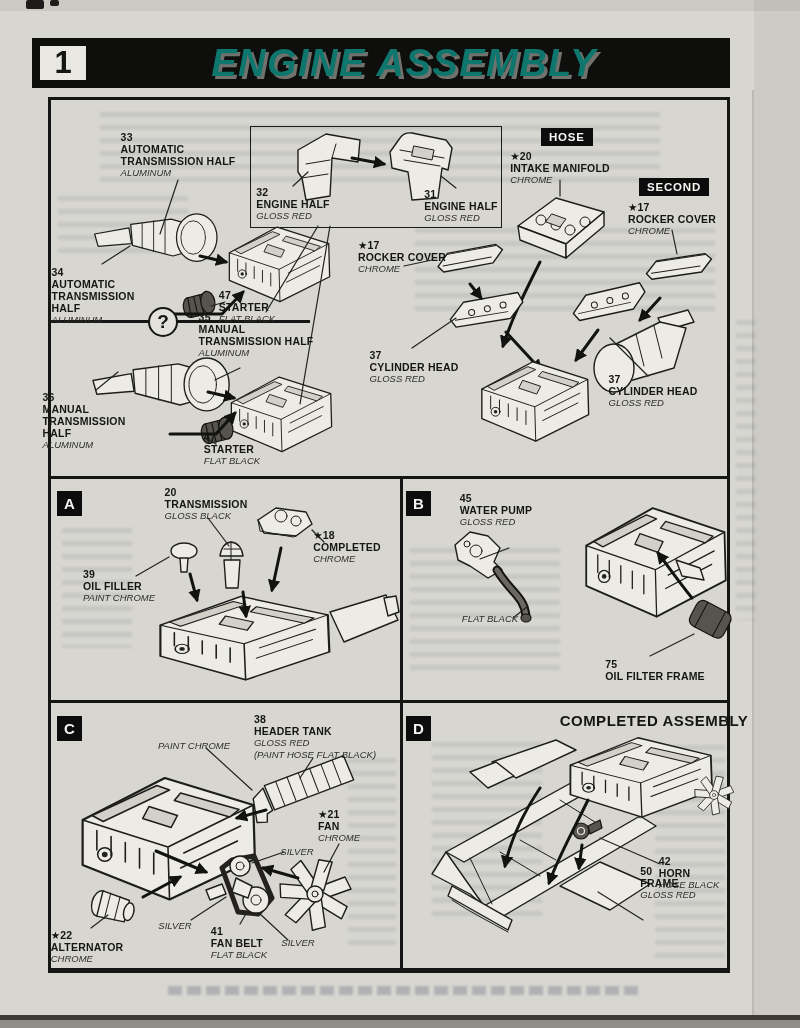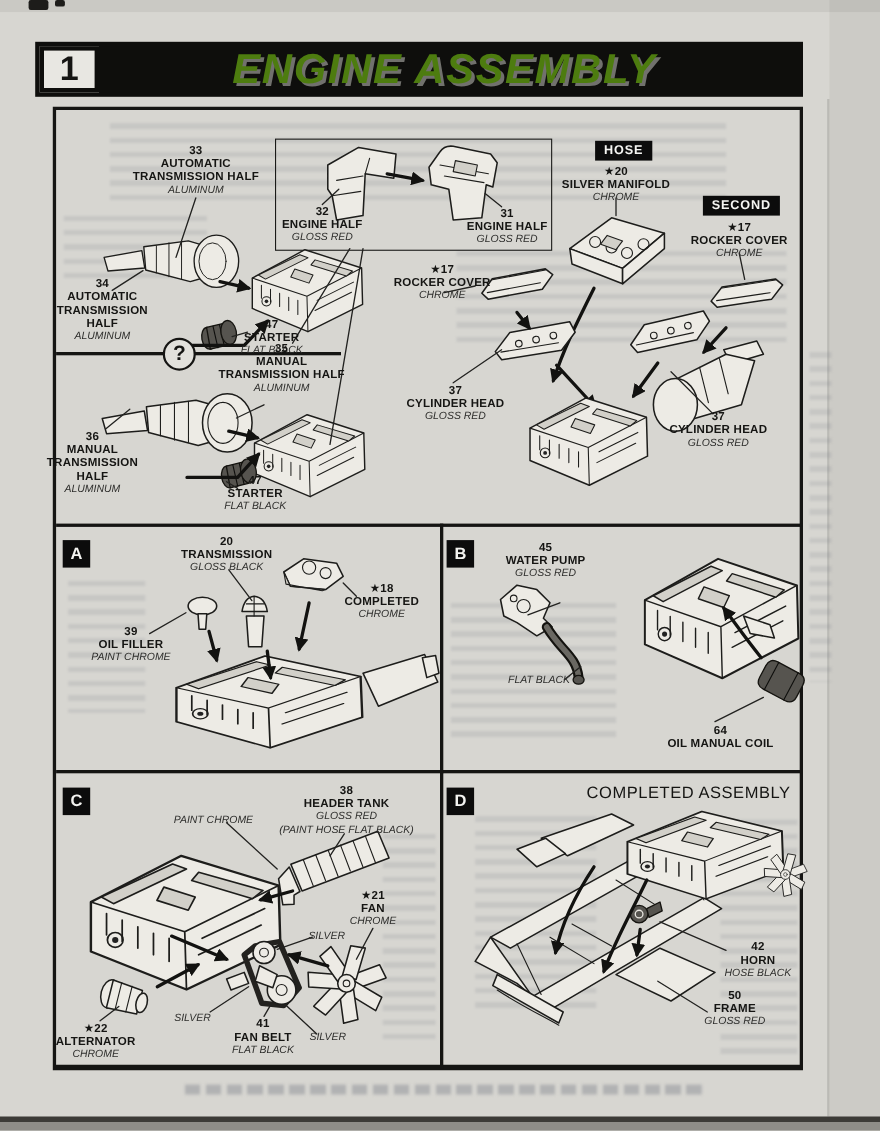--- a/index.html
+++ b/index.html
@@ -16,44 +16,44 @@
   .bleed{position:absolute;z-index:1;filter:blur(1.2px);transform:scaleX(-1);
          background:repeating-linear-gradient(to bottom,rgba(110,115,128,0.15) 0 5px,transparent 5px 13px);}
   .bleed-footer{position:absolute;z-index:1;filter:blur(1.3px);transform:scaleX(-1);
          background:repeating-linear-gradient(to right,rgba(100,105,118,0.33) 0 14px,transparent 14px 19px);}
   
   .header-bar{position:absolute;left:32px;top:38px;width:698px;height:50px;background:#0e0e0c;z-index:6;
               display:flex;align-items:center;justify-content:center;}
   .step-box{position:absolute;left:4px;top:4px;width:54px;height:42px;background:#e8e7e2;
             border:4px solid #0e0e0c;box-sizing:border-box;text-align:center;
             font-size:31px;font-weight:800;line-height:34px;color:#151513;}
-  .title{font-size:38px;font-weight:800;font-style:italic;letter-spacing:1.5px;color:#4d7c0f;
+  .title{font-size:38px;font-weight:800;font-style:italic;letter-spacing:1.5px;color:#0f766e;
          text-shadow:3px 3px 0 #71716d;margin-left:46px;white-space:nowrap;}
   
   .main-box{position:absolute;left:48px;top:97px;width:682px;height:876px;box-sizing:border-box;
             border:3px solid #151513;border-bottom-width:5px;z-index:2;}
   .divider{position:absolute;background:#151513;z-index:3;}
   .inner-box{position:absolute;left:250px;top:126px;width:252px;height:102px;
              border:1.5px solid #1a1a18;box-sizing:border-box;z-index:3;}
   .qmark{position:absolute;left:148px;top:307px;width:30px;height:30px;border-radius:50%;
          border:2.5px solid #151513;background:#e2e1dc;box-sizing:border-box;z-index:5;
          text-align:center;font-weight:800;font-size:19px;line-height:25px;}
   
-  .plabel{position:absolute;transform:translateX(-50%);text-align:center;color:#151513;
+  .plabel{position:absolute;transform:translateX(-50%);text-align:left;color:#151513;
           white-space:nowrap;z-index:5;}
   .pnum,.pline{display:block;font-weight:700;font-size:10.5px;line-height:12px;letter-spacing:0.2px;}
   .pfinish,.pfinish2{display:block;font-style:italic;font-weight:400;font-size:9.5px;line-height:11.5px;color:#2e2e2c;}
   .pnote{position:absolute;transform:translateX(-50%);font-style:italic;font-weight:400;
          font-size:9.5px;color:#2e2e2c;white-space:nowrap;z-index:5;}
   .seqtag{position:absolute;background:#0c0c0c;color:#f5f5f2;font-weight:700;font-size:11.5px;
           letter-spacing:0.8px;padding:3px 8px;z-index:6;}
   .seclet{position:absolute;width:25px;height:25px;background:#0c0c0c;color:#f3f3f0;font-weight:700;
           font-size:15px;text-align:center;line-height:25px;z-index:6;}
-  .completed-heading{position:absolute;transform:translateX(-50%);font-weight:400;font-size:15px;
-          letter-spacing:0.5px;z-index:5;white-space:nowrap;}
+  .completed-heading{position:absolute;transform:translateX(-50%);font-weight:700;font-size:15px;
+          letter-spacing:0.5px;z-index:5;white-space:nowrap;margin-left:28px;}
   
   .art{position:absolute;left:0;top:0;z-index:4;pointer-events:none;}
   .art *{stroke-linejoin:round;stroke-linecap:round;}
   .pp{fill:#edebe5;stroke:#1d1d1b;stroke-width:1.4;}
   .pd{fill:#d2d0c9;stroke:#1d1d1b;stroke-width:1;}
   .dk{fill:#56544f;stroke:#14130f;stroke-width:1.2;}
   .ln{fill:none;stroke:#1d1d1b;stroke-width:1;}
   .ld{fill:none;stroke:#222220;stroke-width:1.2;}
   .ar{fill:none;stroke:#121210;stroke-width:3;marker-end:url(#ah);}
 </style>
@@ -327,21 +327,21 @@
       <path class="ld" d="M643,920 L598,892"></path>
     </g>
   </svg>
 
   <div class="plabel" style="left:178px;top:131px">
     <span class="pnum">33</span>
     <span class="pline">AUTOMATIC</span>
     <span class="pline">TRANSMISSION HALF</span>
     <span class="pfinish">ALUMINUM</span>
   </div>
-  <div class="plabel" style="left:93px;top:252px">
+  <div class="plabel" style="left:93px;top:266px">
     <span class="pnum">34</span>
     <span class="pline">AUTOMATIC</span>
     <span class="pline">TRANSMISSION</span>
     <span class="pline">HALF</span>
     <span class="pfinish">ALUMINUM</span>
   </div>
   <div class="plabel" style="left:247px;top:289px">
     <span class="pnum">47</span>
     <span class="pline">STARTER</span>
     <span class="pfinish">FLAT BLACK</span>
@@ -369,21 +369,21 @@
     <span class="pline">ENGINE HALF</span>
     <span class="pfinish">GLOSS RED</span>
   </div>
   <div class="plabel" style="left:461px;top:188px">
     <span class="pnum">31</span>
     <span class="pline">ENGINE HALF</span>
     <span class="pfinish">GLOSS RED</span>
   </div>
   <div class="plabel" style="left:560px;top:150px">
     <span class="pnum">★20</span>
-    <span class="pline">SILVER MANIFOLD</span>
+    <span class="pline">INTAKE MANIFOLD</span>
     <span class="pfinish">CHROME</span>
   </div>
   <div class="plabel" style="left:672px;top:201px">
     <span class="pnum">★17</span>
     <span class="pline">ROCKER COVER</span>
     <span class="pfinish">CHROME</span>
   </div>
   <div class="plabel" style="left:402px;top:239px">
     <span class="pnum">★17</span>
     <span class="pline">ROCKER COVER</span>
@@ -413,22 +413,22 @@
     <span class="pnum">39</span>
     <span class="pline">OIL FILLER</span>
     <span class="pfinish">PAINT CHROME</span>
   </div>
   <div class="plabel" style="left:496px;top:492px">
     <span class="pnum">45</span>
     <span class="pline">WATER PUMP</span>
     <span class="pfinish">GLOSS RED</span>
   </div>
   <div class="plabel" style="left:655px;top:658px">
-    <span class="pnum">64</span>
-    <span class="pline">OIL MANUAL COIL</span>
+    <span class="pnum">75</span>
+    <span class="pline">OIL FILTER FRAME</span>
   </div>
   <div class="plabel" style="left:315px;top:713px">
     <span class="pnum">38</span>
     <span class="pline">HEADER TANK</span>
     <span class="pfinish">GLOSS RED</span>
     <span class="pfinish2">(PAINT HOSE FLAT BLACK)</span>
   </div>
   <div class="plabel" style="left:339px;top:808px">
     <span class="pnum">★21</span>
     <span class="pline">FAN</span>
@@ -442,21 +442,21 @@
   <div class="plabel" style="left:239px;top:925px">
     <span class="pnum">41</span>
     <span class="pline">FAN BELT</span>
     <span class="pfinish">FLAT BLACK</span>
   </div>
   <div class="plabel" style="left:689px;top:855px">
     <span class="pnum">42</span>
     <span class="pline">HORN</span>
     <span class="pfinish">HOSE BLACK</span>
   </div>
-  <div class="plabel" style="left:668px;top:899px">
+  <div class="plabel" style="left:668px;top:865px">
     <span class="pnum">50</span>
     <span class="pline">FRAME</span>
     <span class="pfinish">GLOSS RED</span>
   </div>
 
   <div class="pnote" style="left:490px;top:613px">FLAT BLACK</div>
   <div class="pnote" style="left:194px;top:740px">PAINT CHROME</div>
   <div class="pnote" style="left:297px;top:846px">SILVER</div>
   <div class="pnote" style="left:175px;top:920px">SILVER</div>
   <div class="pnote" style="left:298px;top:937px">SILVER</div>

